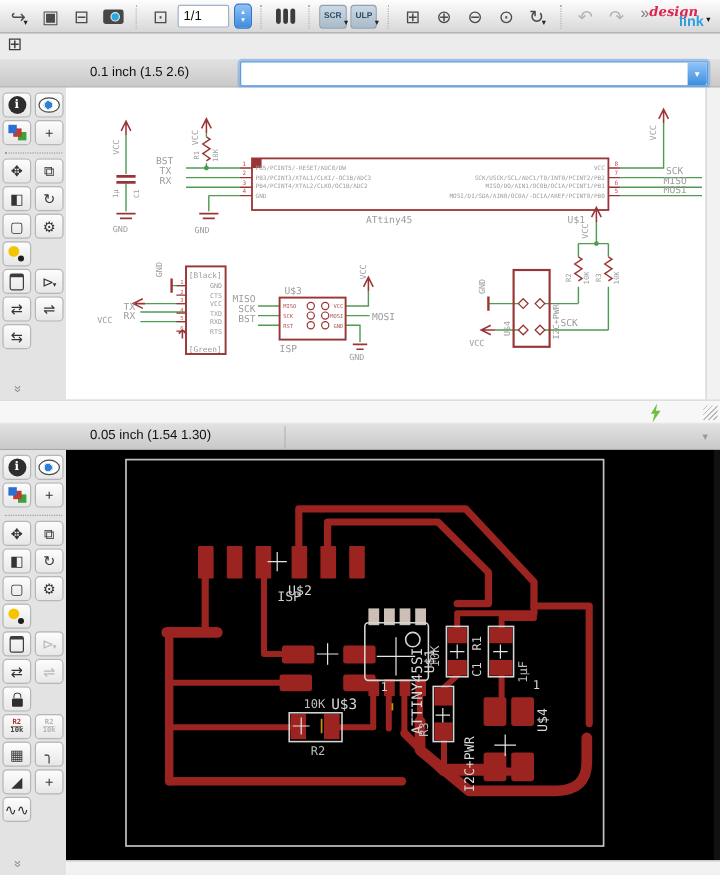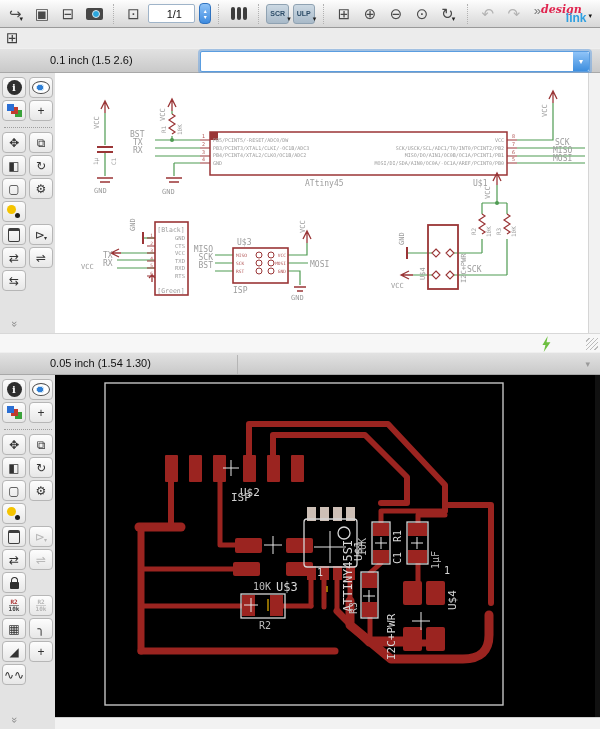--- a/index.html
+++ b/index.html
@@ -7,21 +7,21 @@
        font-family:"Liberation Sans","DejaVu Sans",sans-serif;-webkit-font-smoothing:antialiased}
   
   .main-toolbar{position:absolute;left:0;top:0;width:600px;height:28px;box-sizing:border-box;
     background:linear-gradient(#fdfdfd,#d7d7d7);border-bottom:1px solid #9a9a9a;
     display:flex;align-items:center;padding:0 4px;gap:2px}
   .mtbtn{min-width:24px;height:22px;display:flex;align-items:center;justify-content:center;
     font-size:15px;color:#4a4a4a;position:relative}
   .mtbtn .dd{font-size:7px;color:#222;margin-left:-2px;align-self:flex-end;padding-bottom:2px}
   .vsep{width:1px;height:20px;border-left:1px dotted #b2b2b2;margin:0 5px}
   .sheet-field{width:42px;height:17px;border:1px solid #9fb4c9;background:#fff;font-size:11px;
-    display:flex;align-items:center;padding-left:18px;border-radius:2px;color:#111}
+    display:flex;align-items:center;padding-left:4px;border-radius:2px;color:#111}
   .stepper{width:15px;height:19px;margin-left:2px;background:linear-gradient(#8ec2f7,#3e8bdf);
     border:1px solid #3073c0;border-radius:4px;display:flex;flex-direction:column;align-items:center;
     justify-content:center;color:#fff;font-size:6px;line-height:6px}
   .glyph-layers{display:flex;gap:2px}
   .glyph-layers i{width:4px;height:13px;background:#3c3c3c;border-radius:2px}
   .mini-btn{height:16px;padding:1px 3px;background:linear-gradient(#ccd9e4,#a9bac9);
     border:1px solid #8fa2b2;border-radius:3px;font-size:7px;font-weight:bold;color:#2e4d68;
     display:flex;align-items:center}
   .glyph-camera{width:17px;height:12px;background:#474747;border-radius:2px;position:relative}
   .glyph-camera::before{content:"";position:absolute;top:2px;left:6px;width:6px;height:6px;
@@ -32,21 +32,21 @@
     font-family:"DejaVu Serif",serif}
   .brand .link{color:#2d9fe0;font-weight:bold;font-size:12px;margin-left:-16px;margin-top:8px}
   .brand .dd{font-size:7px;color:#111;margin-top:9px;margin-left:2px}
   .more{font-size:13px;color:#7a7a7a;margin-left:6px}
   
   .grid-row{position:absolute;left:0;top:28px;width:600px;height:20px;background:#ececec;
     display:flex;align-items:center;padding-left:6px;box-sizing:border-box}
   .grid-btn{font-size:15px;color:#3f3f3f;line-height:14px}
   .param-bar{position:absolute;left:0;width:600px;height:25px;box-sizing:border-box;
     background:linear-gradient(#e2e2e2,#c9c9c9);border-top:1px solid #efefef;border-bottom:1px solid #a8a8a8}
-  .param-label{position:absolute;left:50px;top:5px;font-size:11px;color:#111;white-space:nowrap}
+  .param-label{position:absolute;left:75px;top:5px;font-size:11px;color:#111;white-space:nowrap}
   .combo{position:absolute;left:200px;top:2px;right:10px;height:19px;background:#fff;
     border:1px solid #5a9de0;box-shadow:0 0 0 2px rgba(100,160,225,.5);border-radius:2px}
   .combo input{position:absolute;inset:0 18px 0 0;border:none;outline:none;font-size:11px;padding:0 4px;
     font-family:"Liberation Sans",sans-serif;background:transparent}
   .combo-btn{position:absolute;right:0;top:0;width:16px;height:100%;
     background:linear-gradient(#90c4f8,#3d8ede);border-radius:0 2px 2px 0;color:#fff;font-size:8px;
     display:flex;align-items:center;justify-content:center}
   .combo-flat{position:absolute;left:237px;top:2px;right:8px;height:19px;border-left:1px solid #b5b5b5}
   .combo-flat .arrow{position:absolute;right:2px;top:4px;font-size:9px;color:#9a9a9a}
   

